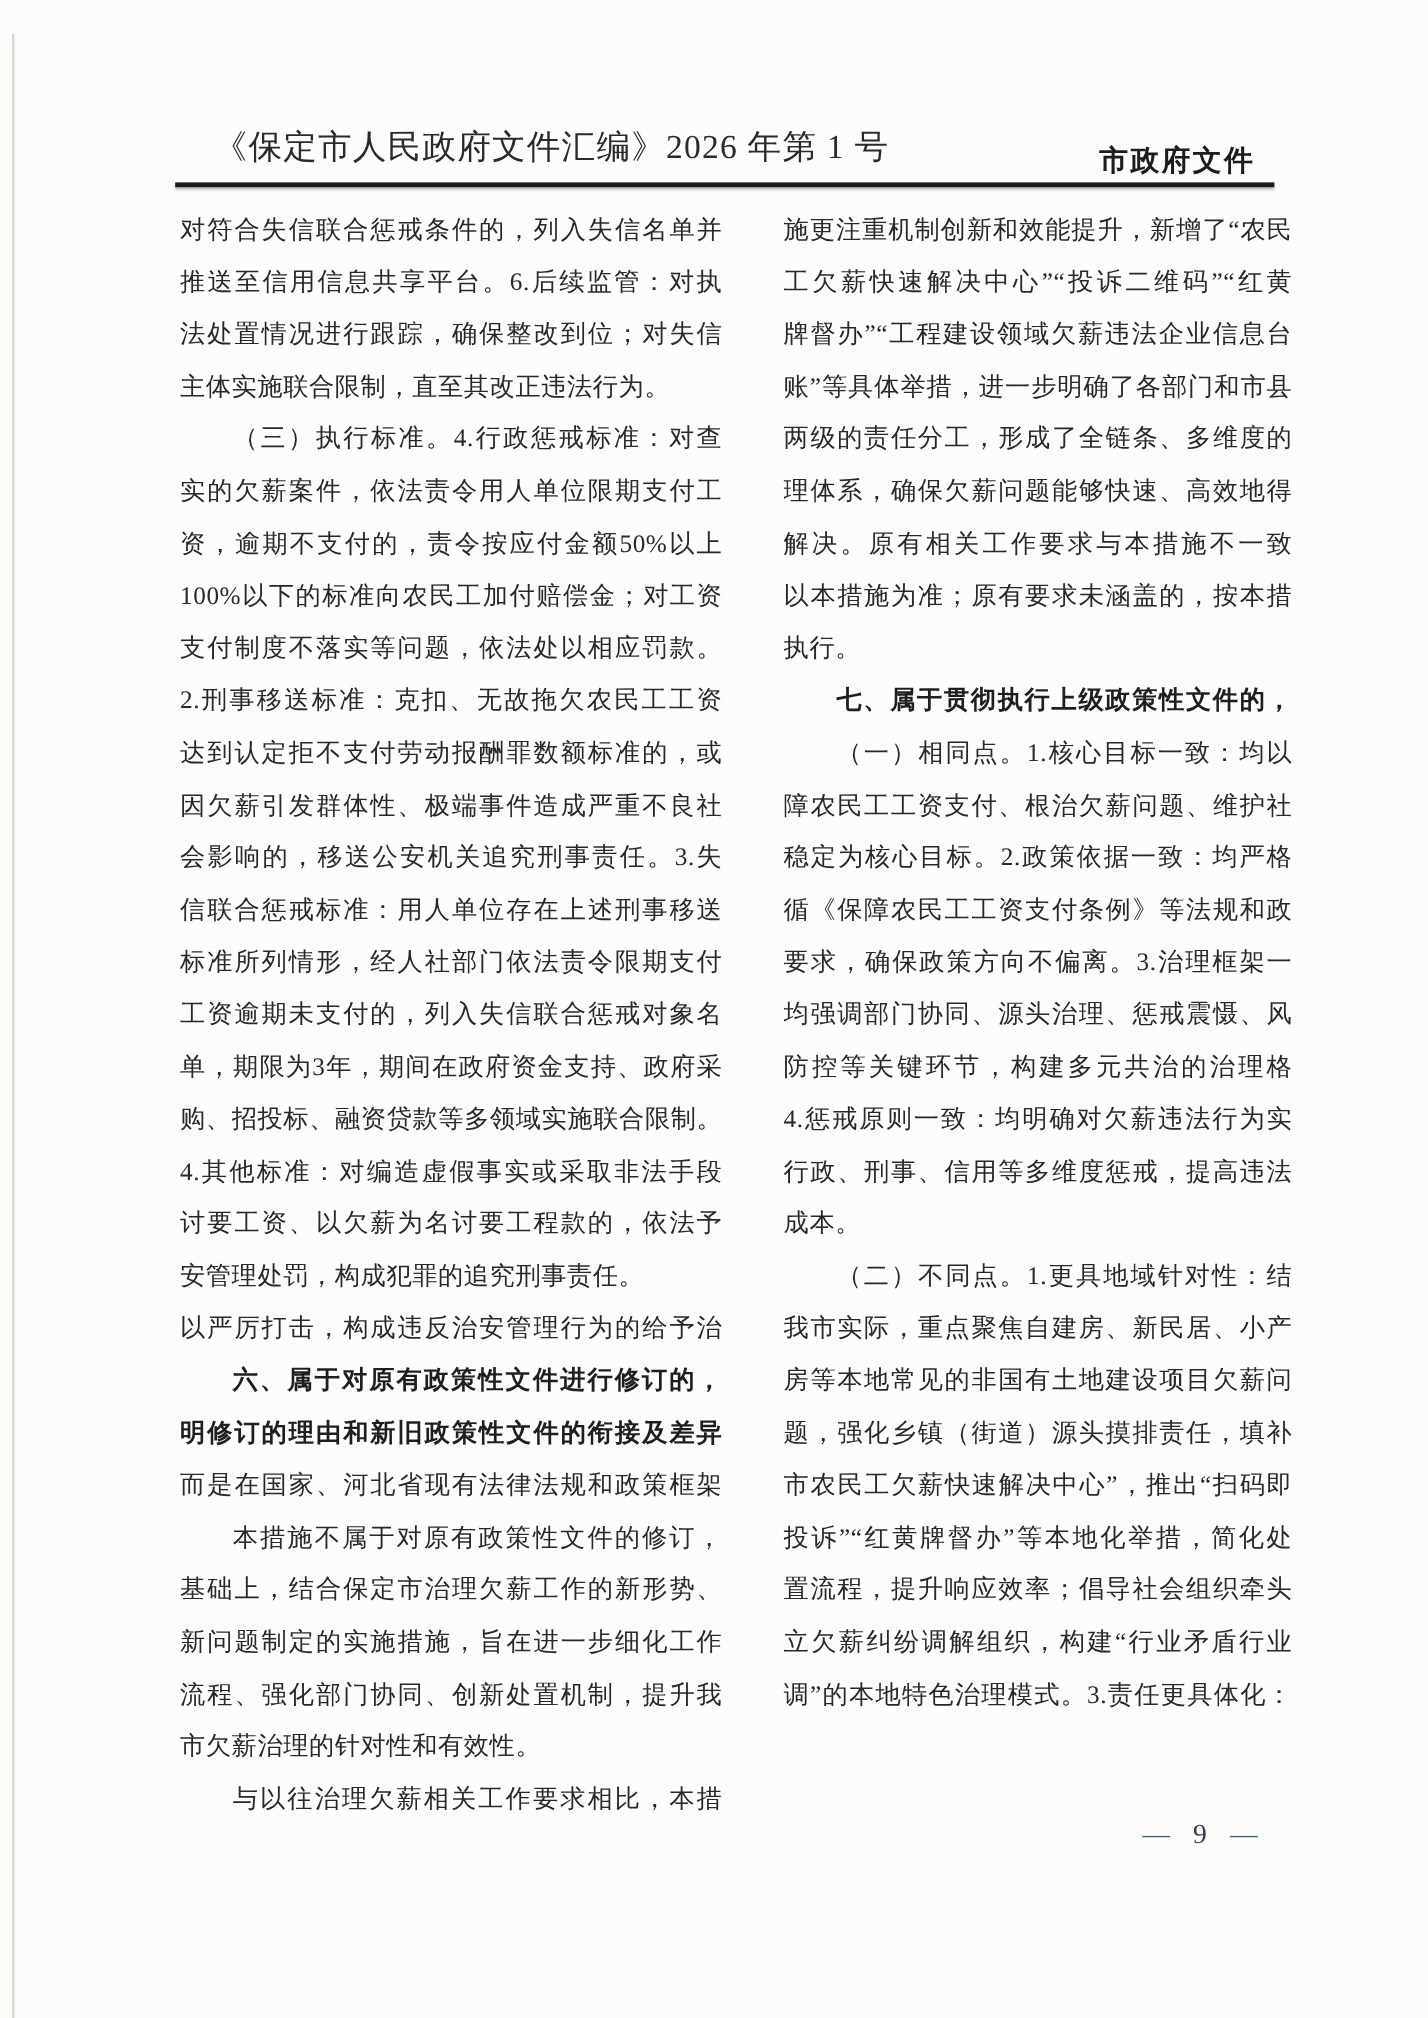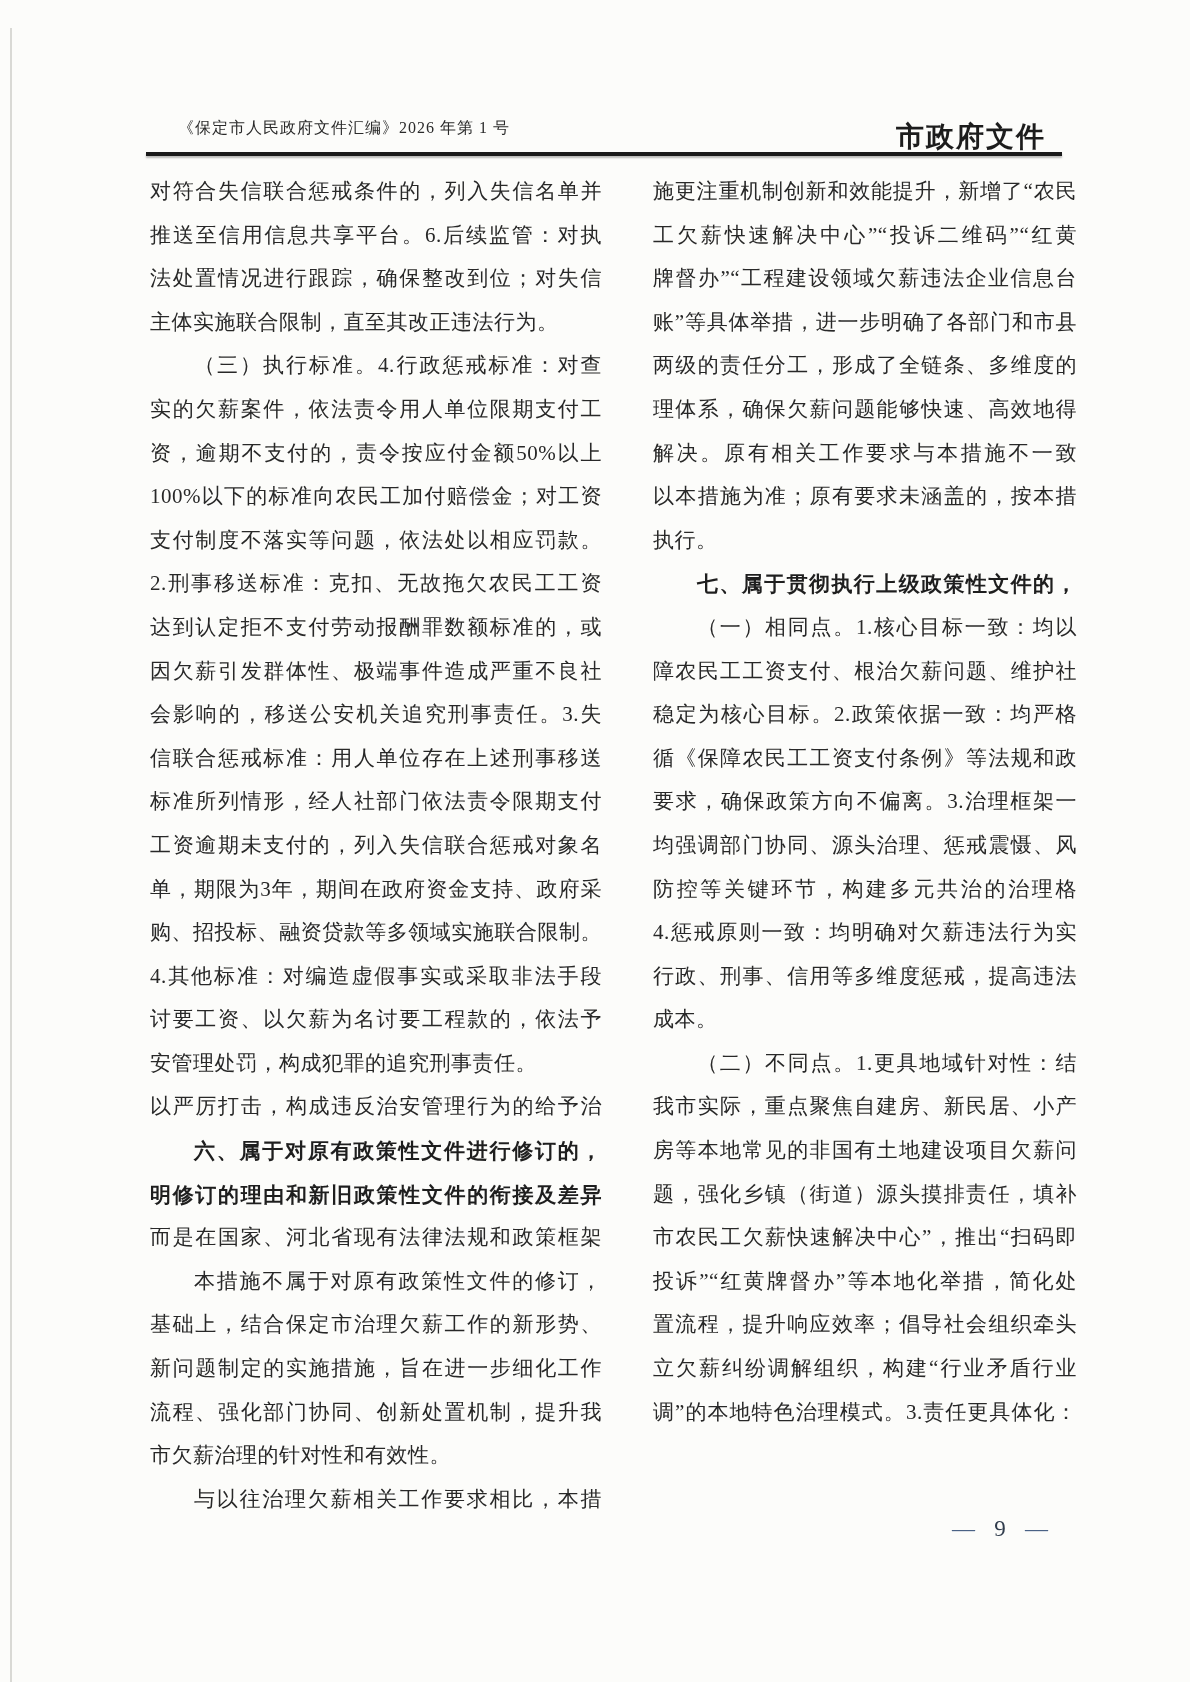--- a/index.html
+++ b/index.html
@@ -21,31 +21,31 @@
     position: absolute;
     left: 10px;
     top: 28px;
     width: 2px;
     height: 1654px;
     background: #d9d9d5;
   }
   .header-left {
     position: absolute;
     left: 178px;
-    top: 118px;
-    font-size: 16px;
+    top: 104px;
+    font-size: 28px;
     letter-spacing: 1px;
     color: #2a2a2a;
     white-space: nowrap;
   }
   .header-right {
     position: absolute;
     right: 144px;
     top: 118px;
-    font-size: 28px;
+    font-size: 24px;
     font-family: "Liberation Sans", "DejaVu Sans", sans-serif;
     font-weight: 700;
     letter-spacing: 2px;
     color: #1c1c1c;
     white-space: nowrap;
   }
   .header-rule {
     position: absolute;
     left: 146px;
     top: 152px;

